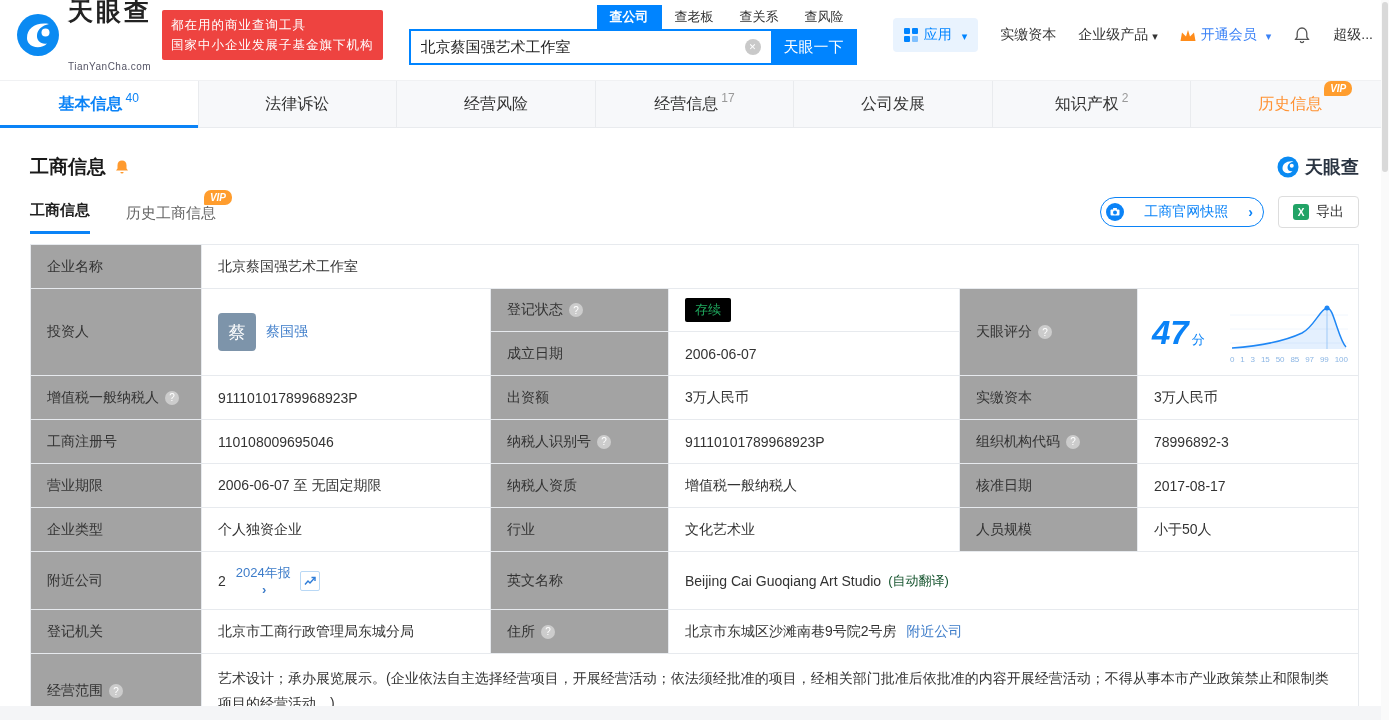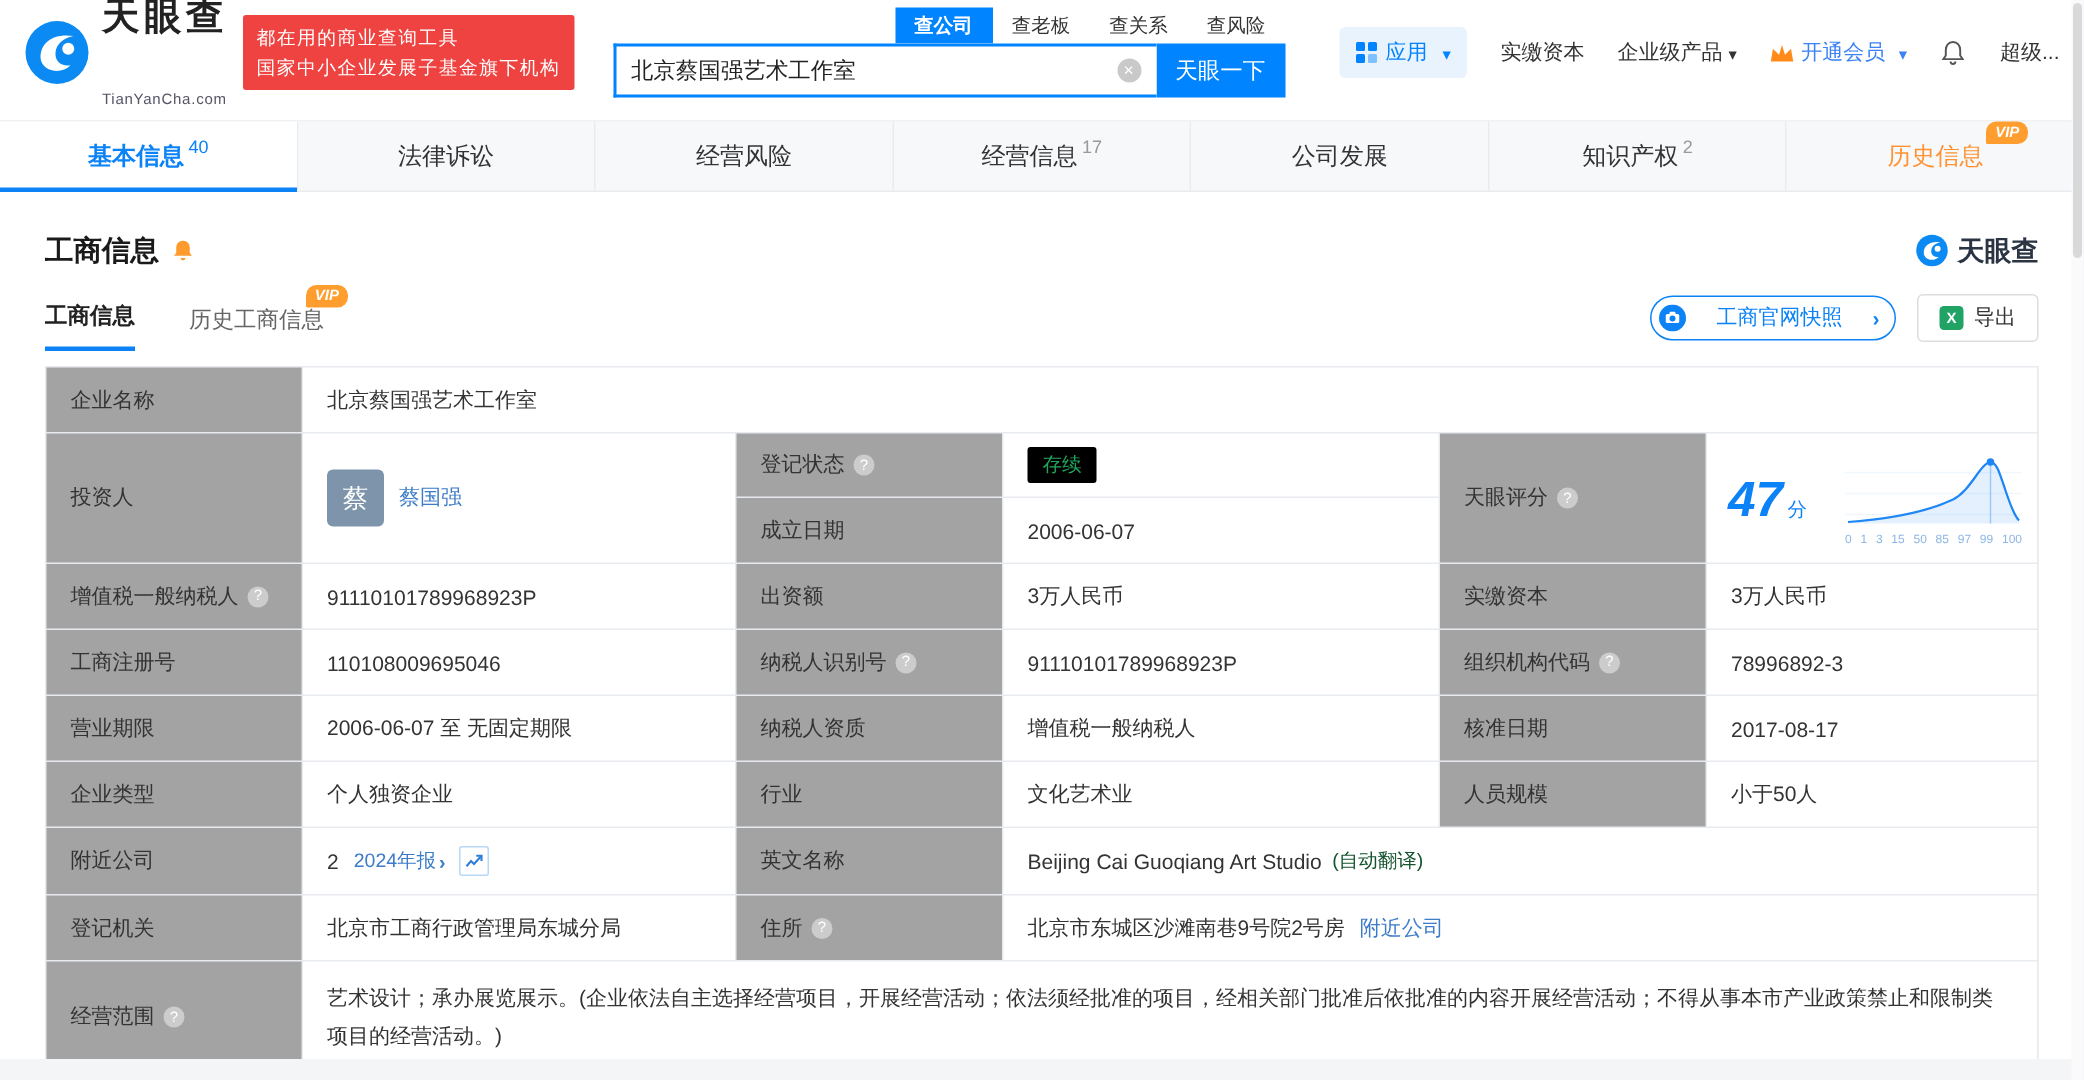--- a/index.html
+++ b/index.html
@@ -80,21 +80,21 @@
   .help { width: 14px; height: 14px; border-radius: 50%; background: #ccc; color: #fff; font-size: 10px; display: inline-flex; align-items: center; justify-content: center; margin-left: 6px; flex: none; cursor: pointer; }
   .help::after { content: "?"; }
   .avatar { width: 38px; height: 38px; background: #7d94aa; border-radius: 4px; color: #fff; font-size: 17px; display: flex; align-items: center; justify-content: center; margin-right: 10px; flex: none; }
   .link { color: #3d7cc9; cursor: pointer; }
   .badge { background: #000000; color: #1fa75d; padding: 3px 10px; font-size: 13px; border-radius: 2px; }
   .score-cell { padding: 6px 10px 6px 14px; }
   .score-num { color: #0b83f7; font-size: 33px; font-weight: bold; font-style: italic; display: flex; align-items: baseline; line-height: 1; }
   .score-unit { font-size: 13px; margin-left: 3px; font-style: normal; font-weight: normal; }
   .score-chart { margin-left: auto; }
   .ticks { display: flex; justify-content: space-between; width: 118px; font-size: 8px; color: #8cb6e4; margin-top: 1px; }
-  .report-link { color: #3d7cc9; font-size: 13px; margin-left: 10px; cursor: pointer; display: flex; align-items: center; }
+  .report-link { color: #3d7cc9; font-size: 13px; margin-left: 10px; cursor: pointer; display: flex; align-items: center; flex-direction: column; }
   .report-link .arr::after { content: "›"; margin-left: 2px; font-weight: bold; }
   .trend-box { width: 20px; height: 20px; border: 1px solid #b9d8f5; border-radius: 2px; margin-left: 9px; display: flex; align-items: center; justify-content: center; cursor: pointer; background: #fff; }
   .note { color: #14532d; margin-left: 7px; font-size: 13px; }
   .addr-link { margin-left: 10px; }
   .scope-val { display: block; line-height: 1.8; min-height: 70px; }
 
   .footer-strip { position: absolute; left: 0; bottom: 0; width: 100%; height: 14px; background: #f4f5f7; }
   .scrollbar { position: absolute; right: 0; top: 0; width: 8px; height: 720px; background: #fafafa; }
   .scroll-thumb { width: 6px; margin: 2px auto 0; height: 170px; background: #d9d9d9; border-radius: 3px; }
 </style>

